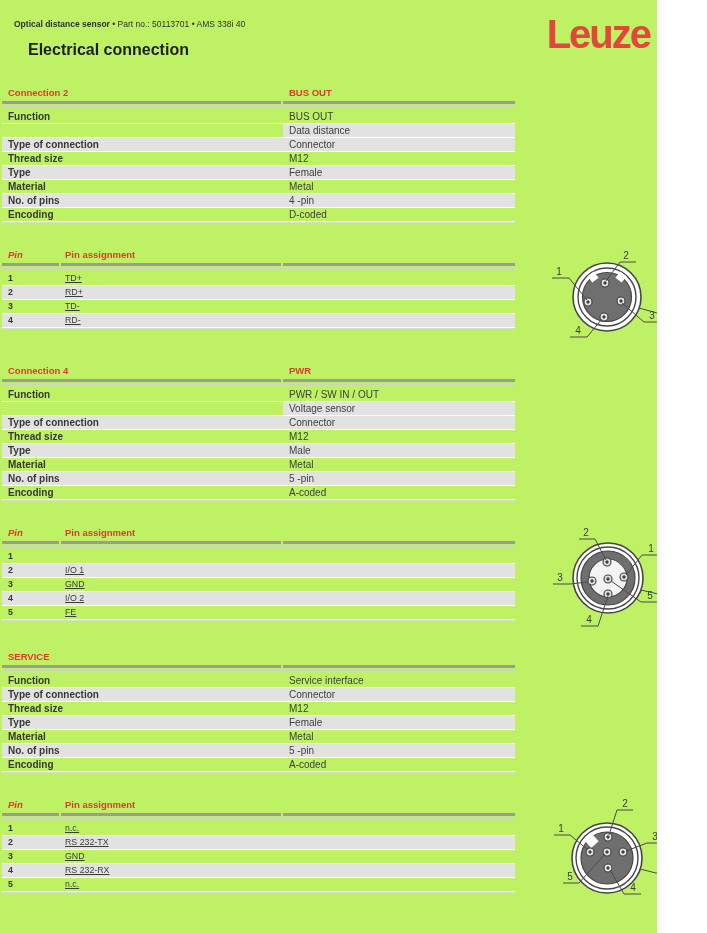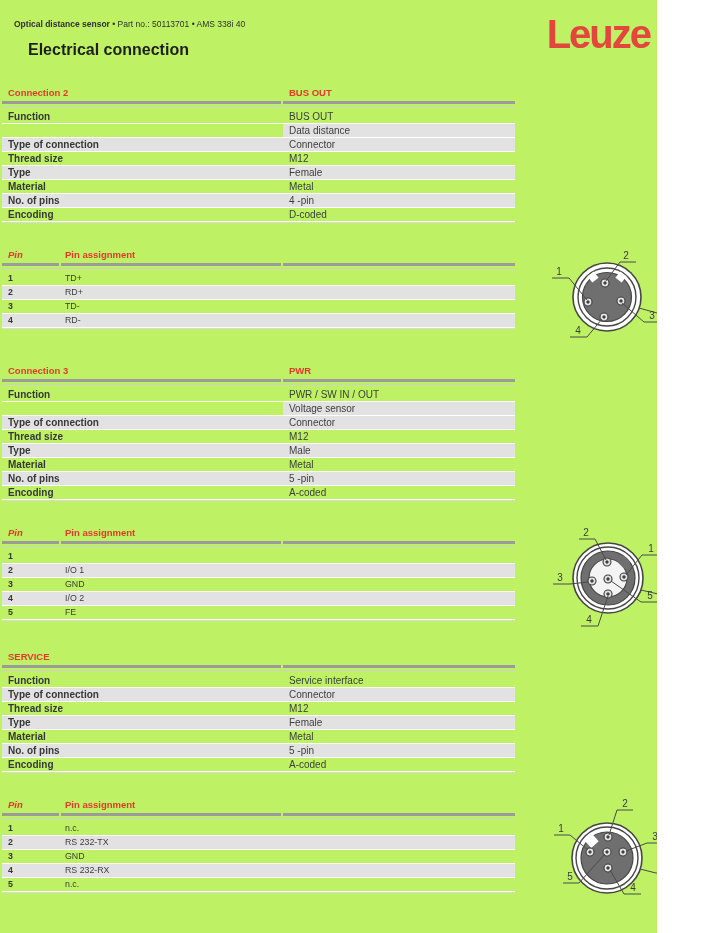--- a/index.html
+++ b/index.html
@@ -35,21 +35,21 @@
   .shade{background:#e2e2e2;}
 
   .tline{height:1px;background:#d9d9d9;}
 
   .pin-head{display:flex;margin-top:26px;height:14px;line-height:12px;font-size:9.5px;font-weight:bold;color:#e0392e;}
   .pin-head .c1{width:51px;padding-left:6px;font-style:italic;}
   .pin-head .c2{flex:1;padding-left:6px;}
   .pin-rows{margin-top:3px;}
   .prow{display:flex;height:14px;font-size:8.8px;box-sizing:border-box;border-bottom:1px solid #fff;}
   .prow .pno{width:51px;padding-left:6px;font-weight:bold;color:#373737;line-height:13px;}
-  .prow .psig{flex:1;padding-left:6px;line-height:13px;}
+  .prow .psig{flex:1;padding-left:6px;line-height:13px;text-decoration:underline;}
 
   .conn{position:absolute;}
   .conn1{left:550px;top:246px;} .conn2{left:548px;top:524px;} .conn3{left:548px;top:795px;}
   .conn svg text{font-family:"Liberation Sans",sans-serif;font-size:10px;fill:#3b3b3b;}
   .conn svg .fe{font-size:9px;}
 </style>
 </head>
 <body>
 
 <div class="page">
@@ -181,21 +181,21 @@
         <line x1="4.5" y1="11" x2="11.5" y2="11"></line>
         <line x1="6.3" y1="13.5" x2="9.7" y2="13.5"></line>
         <line x1="0" y1="16.5" x2="4" y2="16.5"></line>
         <line x1="12" y1="16.5" x2="16" y2="16.5"></line>
       </g>
     </svg>
   </div>
 
   <div class="section sec2">
     <div class="sec-head">
-      <span class="c1">Connection 3</span>
+      <span class="c1">Connection 4</span>
       <span class="c2">PWR</span>
     </div>
     <div class="rule">
         <div class="bars">
           <i class="w279 g"></i>
           <i class="w232"></i>
         </div>
         <div class="thin"></div>
       </div>
 

